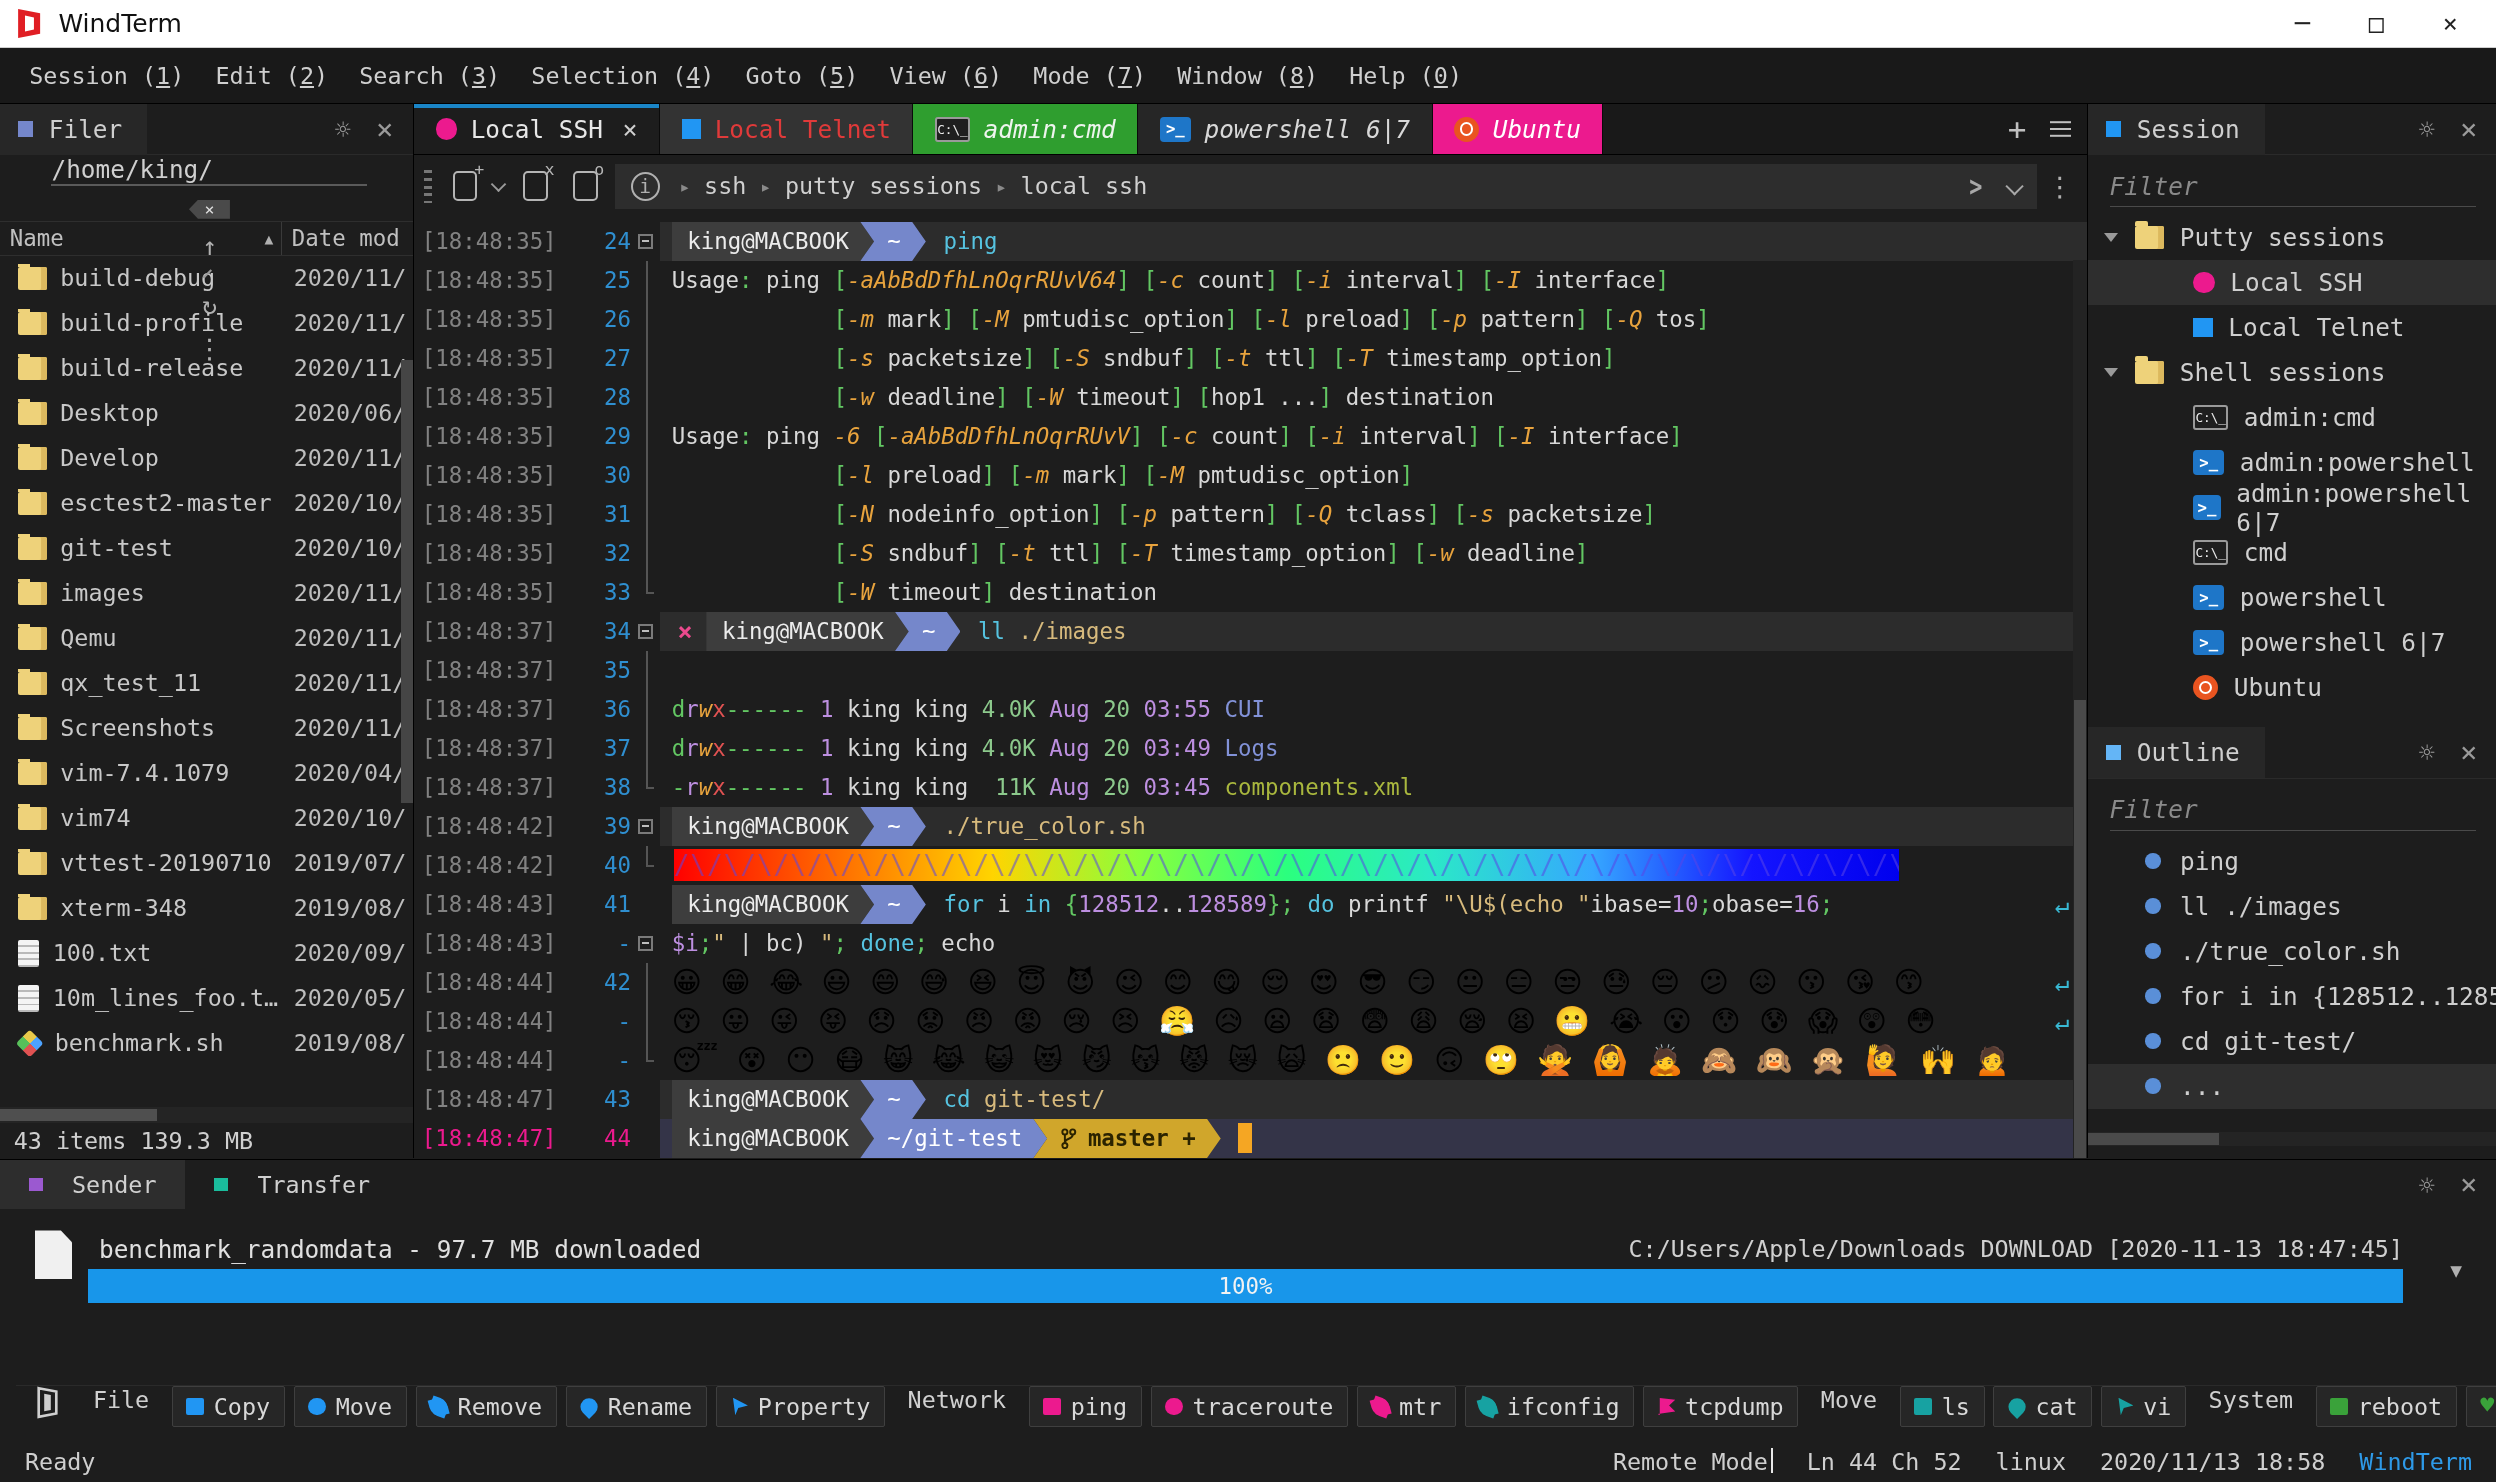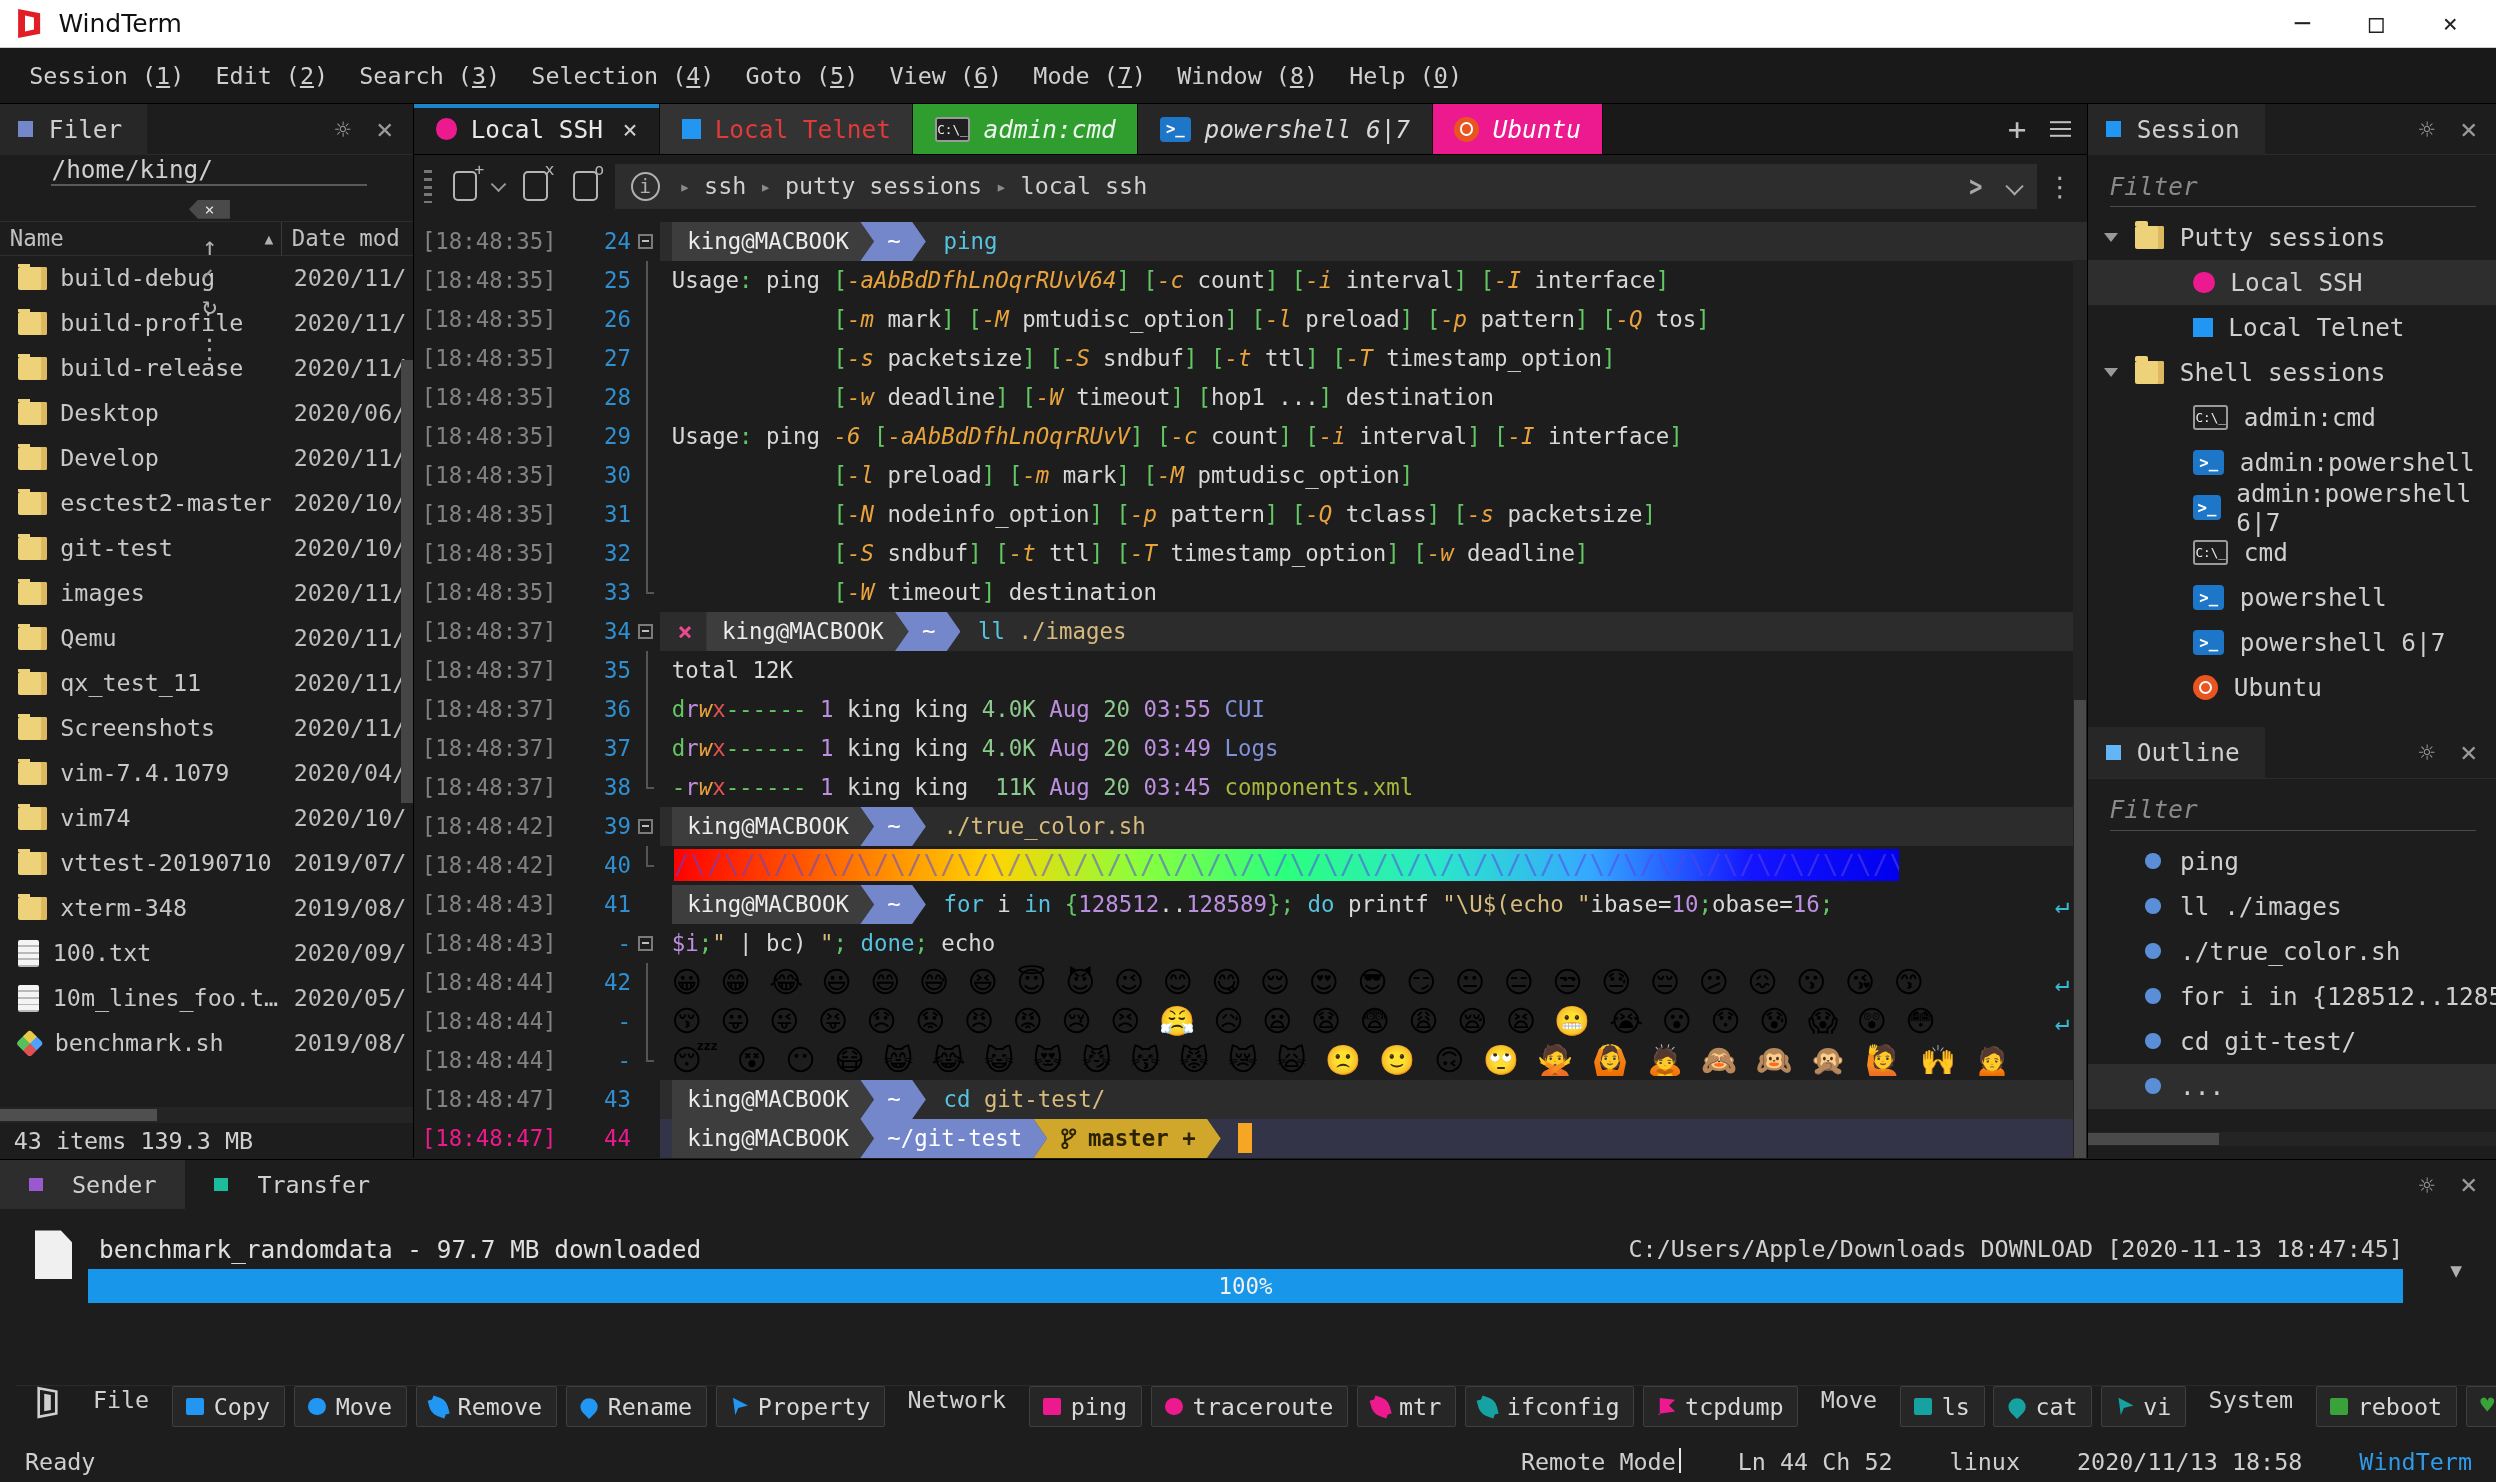--- a/index.html
+++ b/index.html
@@ -162,21 +162,21 @@
   .sh-cursor { clip-path:polygon(15% 0,100% 45%,45% 58%,28% 100%); }
   .sh-flag { clip-path:polygon(0 0,100% 12%,65% 45%,100% 78%,0 92%,12% 100%,12% 0); }
   .sh-pinwheel { border-radius:0 60% 0 60%; transform:rotate(20deg); }
   .sh-pinwheel::after { content:""; position:absolute; inset:0; background:inherit; border-radius:60% 0 60% 0; transform:rotate(55deg); }
   .sh-heart { background:none !important; }
   .sh-heart::before { content:"♥"; position:absolute; top:-6.8px; left:0; font-size:23.4px; color:var(--hc); }
   .door-ico { width:27px; height:33px; margin-right:9.8px; }
 
   
   .statusbar { position:absolute; top:1441px; left:0; width:2497px; height:41px; background:#1d1d1d; display:flex; align-items:center; padding:0 25px; font-size:23.4px; color:#cfcfcf; }
-  .sb-right { margin-left:auto; display:flex; align-items:center; gap:57px; }
+  .sb-right { margin-left:auto; display:flex; align-items:center; gap:34px; }
   .sb-app { color:#2e9ae8; }
   .txt-cursor { display:inline-block; width:2px; height:25px; background:#e8e8e8; vertical-align:-3.9px; margin-left:2.9px; }
 </style>
 </head>
 <body>
 
 <div class="titlebar">
   <svg class="app-logo" viewBox="0 0 24 24">
     <path d="M3 1.5 L19 4.5 L19 19.5 L3 22.5 Z" fill="#e01e24"></path>
     <path d="M8 6.2 L14.5 7.6 L14.5 16.4 L8 17.8 Z" fill="#ffffff"></path>
@@ -422,21 +422,21 @@
         <div class="trow"><span class="ts">[18:48:35]</span><span class="ln">25</span><span class="fold"><span class="fold-bar"></span></span><div class="tcontent"><span class="t-w">Usage</span><span class="t-g">:</span><span class="t-w"> ping </span><span class="t-g">[</span><span class="t-o">-aAbBdDfhLnOqrRUvV64</span><span class="t-g">]</span><span class="t-g"> [</span><span class="t-o">-c</span><span class="t-w"> count</span><span class="t-g">]</span><span class="t-g"> [</span><span class="t-o">-i</span><span class="t-w"> interval</span><span class="t-g">]</span><span class="t-g"> [</span><span class="t-o">-I</span><span class="t-w"> interface</span><span class="t-g">]</span></div></div>
         <div class="trow"><span class="ts">[18:48:35]</span><span class="ln">26</span><span class="fold"><span class="fold-bar"></span></span><div class="tcontent"><span class="t-w">            </span><span class="t-g">[</span><span class="t-o">-m</span><span class="t-w"> mark</span><span class="t-g">]</span><span class="t-g"> [</span><span class="t-o">-M</span><span class="t-w"> pmtudisc_option</span><span class="t-g">]</span><span class="t-g"> [</span><span class="t-o">-l</span><span class="t-w"> preload</span><span class="t-g">]</span><span class="t-g"> [</span><span class="t-o">-p</span><span class="t-w"> pattern</span><span class="t-g">]</span><span class="t-g"> [</span><span class="t-o">-Q</span><span class="t-w"> tos</span><span class="t-g">]</span></div></div>
         <div class="trow"><span class="ts">[18:48:35]</span><span class="ln">27</span><span class="fold"><span class="fold-bar"></span></span><div class="tcontent"><span class="t-w">            </span><span class="t-g">[</span><span class="t-o">-s</span><span class="t-w"> packetsize</span><span class="t-g">]</span><span class="t-g"> [</span><span class="t-o">-S</span><span class="t-w"> sndbuf</span><span class="t-g">]</span><span class="t-g"> [</span><span class="t-o">-t</span><span class="t-w"> ttl</span><span class="t-g">]</span><span class="t-g"> [</span><span class="t-o">-T</span><span class="t-w"> timestamp_option</span><span class="t-g">]</span></div></div>
         <div class="trow"><span class="ts">[18:48:35]</span><span class="ln">28</span><span class="fold"><span class="fold-bar"></span></span><div class="tcontent"><span class="t-w">            </span><span class="t-g">[</span><span class="t-o">-w</span><span class="t-w"> deadline</span><span class="t-g">]</span><span class="t-g"> [</span><span class="t-o">-W</span><span class="t-w"> timeout</span><span class="t-g">]</span><span class="t-g"> [</span><span class="t-w">hop1 ...</span><span class="t-g">]</span><span class="t-w"> destination</span></div></div>
         <div class="trow"><span class="ts">[18:48:35]</span><span class="ln">29</span><span class="fold"><span class="fold-bar"></span></span><div class="tcontent"><span class="t-w">Usage</span><span class="t-g">:</span><span class="t-w"> ping </span><span class="t-o">-6</span><span class="t-g"> [</span><span class="t-o">-aAbBdDfhLnOqrRUvV</span><span class="t-g">]</span><span class="t-g"> [</span><span class="t-o">-c</span><span class="t-w"> count</span><span class="t-g">]</span><span class="t-g"> [</span><span class="t-o">-i</span><span class="t-w"> interval</span><span class="t-g">]</span><span class="t-g"> [</span><span class="t-o">-I</span><span class="t-w"> interface</span><span class="t-g">]</span></div></div>
         <div class="trow"><span class="ts">[18:48:35]</span><span class="ln">30</span><span class="fold"><span class="fold-bar"></span></span><div class="tcontent"><span class="t-w">            </span><span class="t-g">[</span><span class="t-o">-l</span><span class="t-w"> preload</span><span class="t-g">]</span><span class="t-g"> [</span><span class="t-o">-m</span><span class="t-w"> mark</span><span class="t-g">]</span><span class="t-g"> [</span><span class="t-o">-M</span><span class="t-w"> pmtudisc_option</span><span class="t-g">]</span></div></div>
         <div class="trow"><span class="ts">[18:48:35]</span><span class="ln">31</span><span class="fold"><span class="fold-bar"></span></span><div class="tcontent"><span class="t-w">            </span><span class="t-g">[</span><span class="t-o">-N</span><span class="t-w"> nodeinfo_option</span><span class="t-g">]</span><span class="t-g"> [</span><span class="t-o">-p</span><span class="t-w"> pattern</span><span class="t-g">]</span><span class="t-g"> [</span><span class="t-o">-Q</span><span class="t-w"> tclass</span><span class="t-g">]</span><span class="t-g"> [</span><span class="t-o">-s</span><span class="t-w"> packetsize</span><span class="t-g">]</span></div></div>
         <div class="trow"><span class="ts">[18:48:35]</span><span class="ln">32</span><span class="fold"><span class="fold-bar"></span></span><div class="tcontent"><span class="t-w">            </span><span class="t-g">[</span><span class="t-o">-S</span><span class="t-w"> sndbuf</span><span class="t-g">]</span><span class="t-g"> [</span><span class="t-o">-t</span><span class="t-w"> ttl</span><span class="t-g">]</span><span class="t-g"> [</span><span class="t-o">-T</span><span class="t-w"> timestamp_option</span><span class="t-g">]</span><span class="t-g"> [</span><span class="t-o">-w</span><span class="t-w"> deadline</span><span class="t-g">]</span></div></div>
         <div class="trow"><span class="ts">[18:48:35]</span><span class="ln">33</span><span class="fold"><span class="fold-end"></span></span><div class="tcontent"><span class="t-w">            </span><span class="t-g">[</span><span class="t-o">-W</span><span class="t-w"> timeout</span><span class="t-g">]</span><span class="t-w"> destination</span></div></div>
         <div class="trow band"><span class="ts">[18:48:37]</span><span class="ln">34</span><span class="fold"><span class="fold-box"></span></span><div class="tcontent"><span class="xmark">×</span><span class="pseg user">king@MACBOOK</span><span class="pseg path">~</span><span class="cmdtext"><span class="t-c">ll</span><span class="t-y"> ./images</span></span></div></div>
-        <div class="trow"><span class="ts">[18:48:37]</span><span class="ln">35</span><span class="fold"><span class="fold-bar"></span></span><div class="tcontent"><span class="t-w">total 12K</span></div></div>
+        <div class="trow"><span class="ts">[18:48:37]</span><span class="ln">35</span><span class="fold"><span class="fold-bar"></span></span></div>
         <div class="trow"><span class="ts">[18:48:37]</span><span class="ln">36</span><span class="fold"><span class="fold-bar"></span></span><div class="tcontent"><span class="t-g">d</span><span class="t-v">r</span><span class="t-o">w</span><span class="t-rd">x</span><span class="t-g">------</span><span class="t-w"> </span><span class="t-v">1</span><span class="t-w"> king king </span><span class="t-grn">4.0K</span><span class="t-w"> </span><span class="t-v">Aug</span><span class="t-w"> </span><span class="t-grn">20</span><span class="t-w"> </span><span class="t-v">03:55</span><span class="t-w"> </span><span class="t-s">CUI</span></div></div>
         <div class="trow"><span class="ts">[18:48:37]</span><span class="ln">37</span><span class="fold"><span class="fold-bar"></span></span><div class="tcontent"><span class="t-g">d</span><span class="t-v">r</span><span class="t-o">w</span><span class="t-rd">x</span><span class="t-g">------</span><span class="t-w"> </span><span class="t-v">1</span><span class="t-w"> king king </span><span class="t-grn">4.0K</span><span class="t-w"> </span><span class="t-v">Aug</span><span class="t-w"> </span><span class="t-grn">20</span><span class="t-w"> </span><span class="t-v">03:49</span><span class="t-w"> </span><span class="t-s">Logs</span></div></div>
         <div class="trow"><span class="ts">[18:48:37]</span><span class="ln">38</span><span class="fold"><span class="fold-end"></span></span><div class="tcontent"><span class="t-g">-</span><span class="t-v">r</span><span class="t-o">w</span><span class="t-rd">x</span><span class="t-g">------</span><span class="t-w"> </span><span class="t-v">1</span><span class="t-w"> king king  </span><span class="t-grn">11K</span><span class="t-w"> </span><span class="t-v">Aug</span><span class="t-w"> </span><span class="t-grn">20</span><span class="t-w"> </span><span class="t-v">03:45</span><span class="t-w"> </span><span class="t-ol">components.xml</span></div></div>
         <div class="trow band"><span class="ts">[18:48:42]</span><span class="ln">39</span><span class="fold"><span class="fold-box"></span></span><div class="tcontent"><span class="pseg user">king@MACBOOK</span><span class="pseg path">~</span><span class="cmdtext"><span class="t-y">./true_color.sh</span></span></div></div>
         <div class="trow"><span class="ts">[18:48:42]</span><span class="ln">40</span><span class="fold"><span class="fold-end"></span></span><div class="tcontent"><div class="rainbow">/\/\/\/\/\/\/\/\/\/\/\/\/\/\/\/\/\/\/\/\/\/\/\/\/\/\/\/\/\/\/\/\/\/\/\/\/\/\/\/\/\/\/\/\/\/\/\</div></div></div>
         <div class="trow"><span class="ts">[18:48:43]</span><span class="ln">41</span><span class="fold"></span><div class="tcontent"><span class="pseg user">king@MACBOOK</span><span class="pseg path">~</span><span class="cmdtext"><span class="t-c">for</span><span class="t-w"> i </span><span class="t-c">in</span><span class="t-w"> </span><span class="t-g">{</span><span class="t-v">128512</span><span class="t-w">..</span><span class="t-v">128589</span><span class="t-g">}</span><span class="t-g">; </span><span class="t-c">do</span><span class="t-w"> printf </span><span class="t-y">"\U$(echo "</span><span class="t-w">ibase=</span><span class="t-v">10</span><span class="t-g">;</span><span class="t-w">obase=</span><span class="t-v">16</span><span class="t-g">;</span></span><span class="wrapmark">↵</span></div></div>
         <div class="trow"><span class="ts">[18:48:43]</span><span class="ln">-</span><span class="fold"><span class="fold-box"></span></span><div class="tcontent"><span class="t-v">$i</span><span class="t-g">;</span><span class="t-y">"</span><span class="t-w"> | bc) </span><span class="t-y">"</span><span class="t-g">; </span><span class="t-c">done</span><span class="t-g">; </span><span class="t-w">echo</span></div></div>
         <div class="trow"><span class="ts">[18:48:44]</span><span class="ln">42</span><span class="fold"><span class="fold-bar"></span></span><div class="tcontent"><span class="emoji-line">😀😁😂😃😄😅😆😇😈😉😊😋😌😍😎😏😐😑😒😓😔😕😖😗😘😙</span><span class="wrapmark">↵</span></div></div>
         <div class="trow"><span class="ts">[18:48:44]</span><span class="ln">-</span><span class="fold"><span class="fold-bar"></span></span><div class="tcontent"><span class="emoji-line">😚😛😜😝😞😟😠😡😢😣😤😥😦😧😨😩😪😫😬😭😮😯😰😱😲😳</span><span class="wrapmark">↵</span></div></div>
         <div class="trow"><span class="ts">[18:48:44]</span><span class="ln">-</span><span class="fold"><span class="fold-end"></span></span><div class="tcontent"><span class="emoji-line">😴😵😶😷😸😹😺😻😼😽😾😿🙀🙁🙂🙃🙄🙅🙆🙇🙈🙉🙊🙋🙌🙍</span></div></div>

